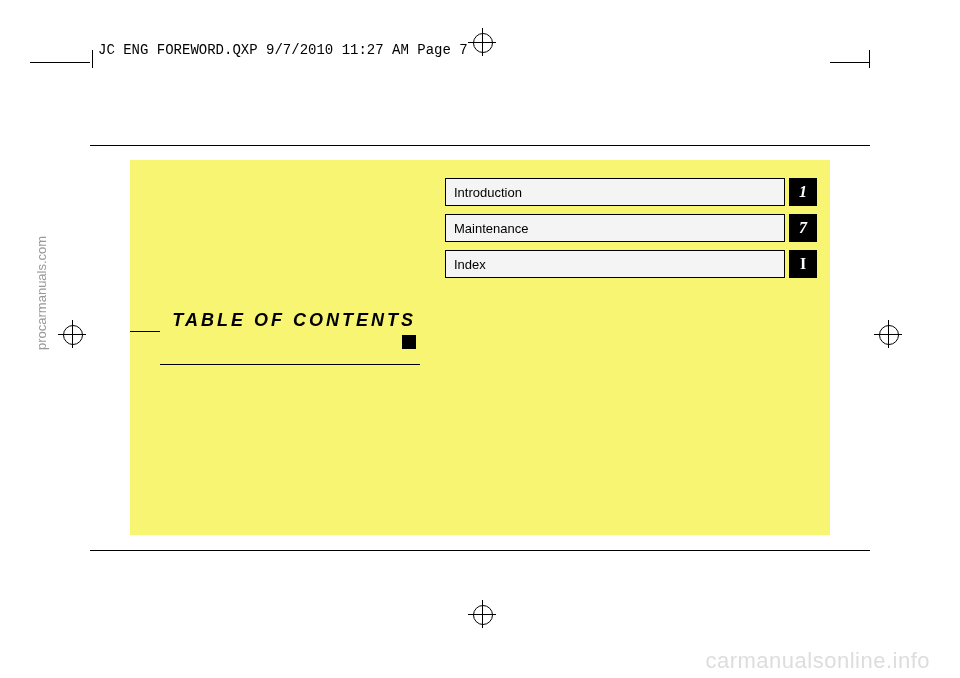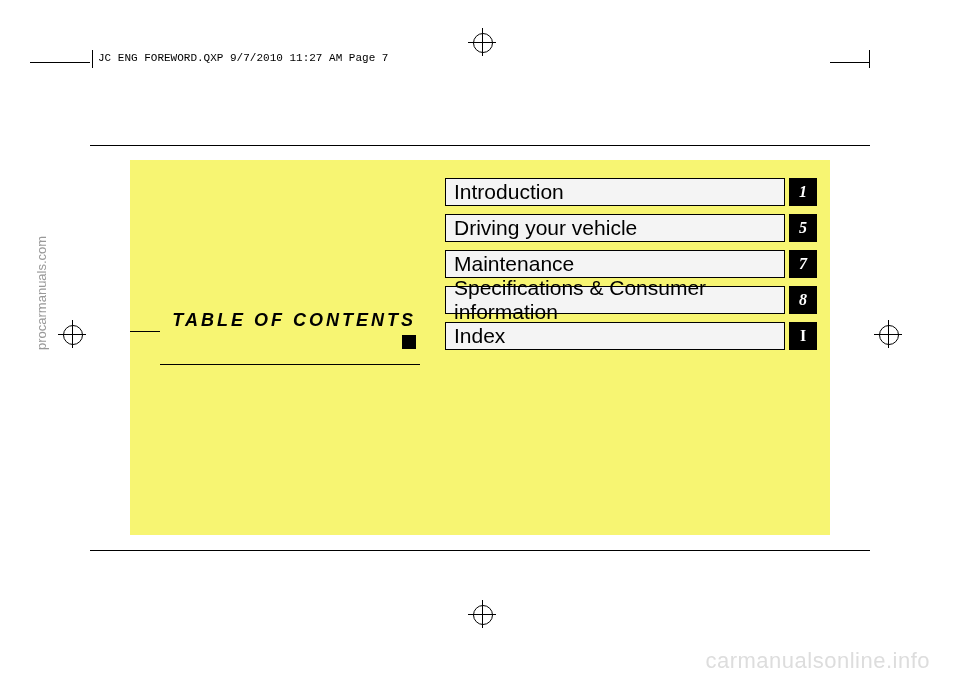--- a/index.html
+++ b/index.html
@@ -33,22 +33,22 @@
       bottom: 4px;
       font-size: 22px;
       color: #ddd;
       font-family: Arial, sans-serif;
       letter-spacing: 0.5px;
     }
     
     .header-info {
       position: absolute;
       left: 98px;
-      top: 52px;
-      font-size: 11px;
+      top: 42px;
+      font-size: 14px;
       font-family: 'Courier New', monospace;
       color: #000;
     }
     
     .crop-mark {
       position: absolute;
       background: #000;
     }
     
     .crop-h { height: 0.7px; width: 60px; }
@@ -163,21 +163,21 @@
       display: flex;
       margin-bottom: 8px;
     }
     
     .toc-label {
       width: 340px;
       height: 28px;
       border: 1px solid #000;
       background: #f4f4f4;
       padding: 0 8px;
-      font-size: 21px;
+      font-size: 13px;
       font-family: Arial, sans-serif;
       display: flex;
       align-items: center;
       color: #000;
     }
     
     .toc-num {
       width: 28px;
       height: 28px;
       background: #000;
@@ -232,28 +232,20 @@
 <div class="toc-title-wrap">
   <div class="toc-title">TABLE OF CONTENTS</div>
 </div>
 
 <div class="toc-items">
   <div class="toc-row">
     <div class="toc-label">Introduction</div>
     <div class="toc-num">1</div>
   </div>
   <div class="toc-row">
-    <div class="toc-label">Driving your vehicle</div>
-    <div class="toc-num">5</div>
-  </div>
-  <div class="toc-row">
     <div class="toc-label">Maintenance</div>
     <div class="toc-num">7</div>
-  </div>
-  <div class="toc-row">
-    <div class="toc-label">Specifications &amp; Consumer information</div>
-    <div class="toc-num">8</div>
   </div>
   <div class="toc-row">
     <div class="toc-label">Index</div>
     <div class="toc-num" style="font-style:normal;font-family:'Times New Roman',serif;">I</div>
   </div>
 </div>
 
 </body></html>

